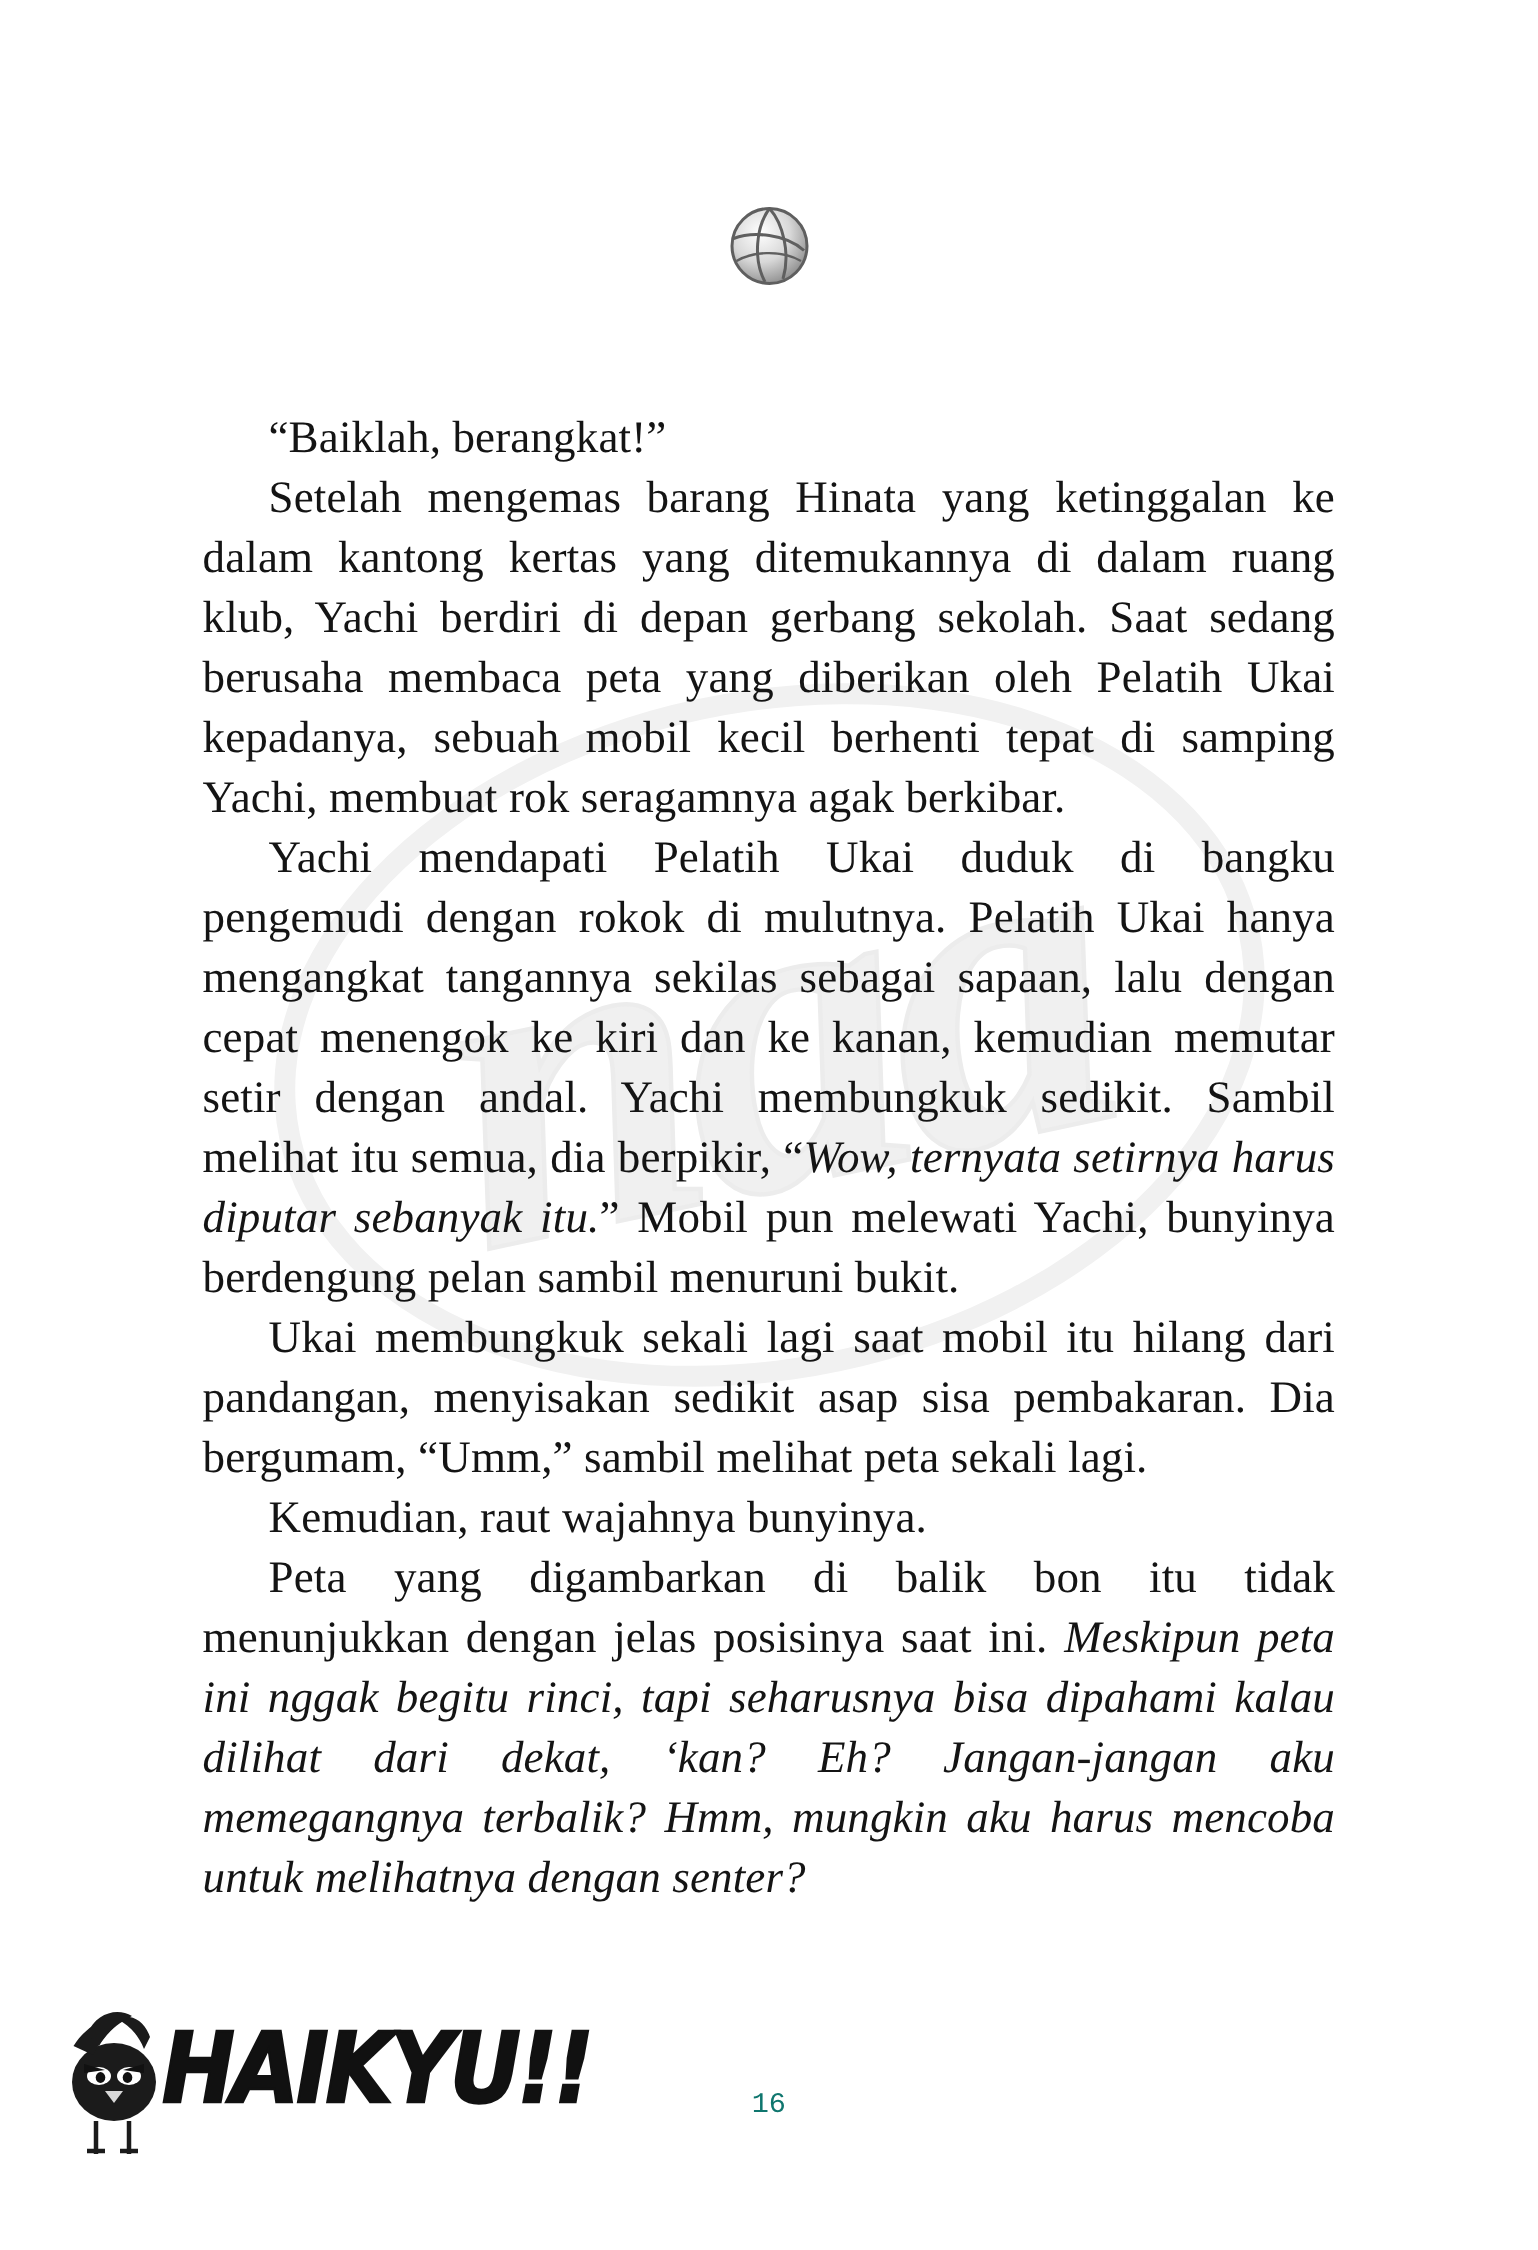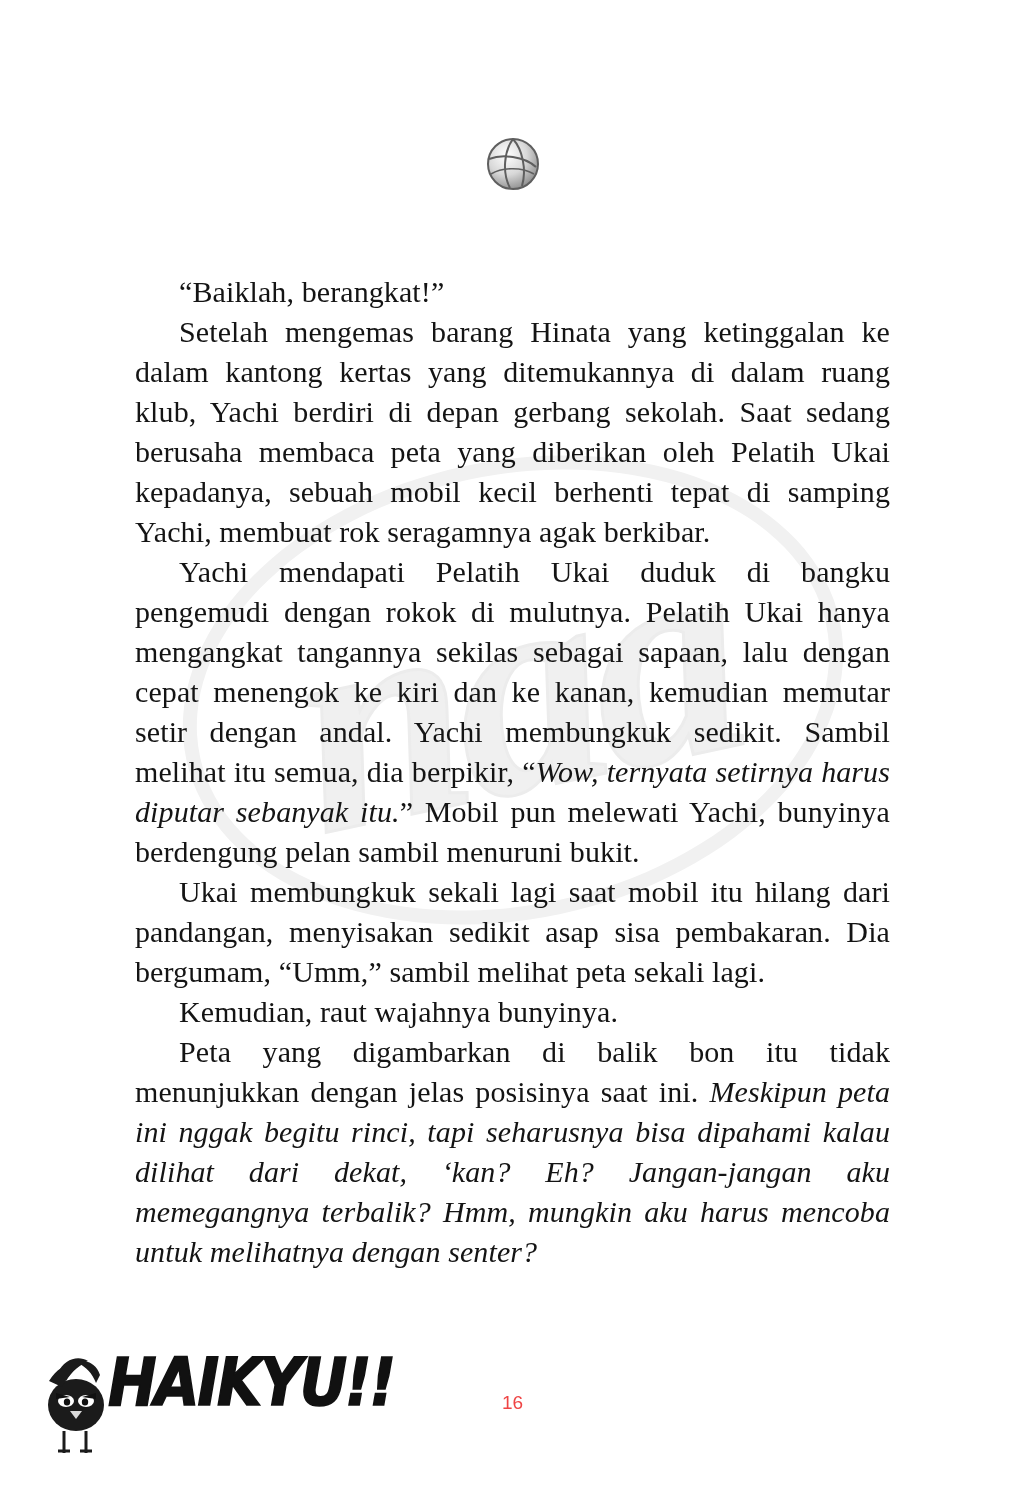--- a/index.html
+++ b/index.html
@@ -74,24 +74,24 @@
     letter-spacing: 0.1px;
   }
   .ital {
     font-style: italic;
   }
 
   
   .footer-logo {
     position: absolute;
     left: 36px;
-    bottom: 27px;
+    bottom: 50px;
     z-index: 4;
     display: flex;
-    align-items: flex-start;
+    align-items: center;
     height: 120px;
   }
   .crow {
     position: relative;
     width: 76px;
     height: 108px;
   }
   .logo-text {
     font-family: "DejaVu Sans", sans-serif;
     font-weight: 700;
@@ -105,23 +105,23 @@
     transform: scaleY(1.12);
     transform-origin: bottom left;
   }
   .page-number {
     position: absolute;
     left: 0;
     right: 0;
     bottom: 86px;
     text-align: center;
     font-size: 19px;
-    color: #ef4444;
+    color: #0f766e;
     z-index: 4;
-    font-family: Liberation Sans, sans-serif;
+    font-family: Liberation Mono, monospace;
   }
 </style>
 </head>
 <body>
 
 <div class="watermark-ellipse"></div>
 <div class="watermark">naa</div>
 
 <div class="ornament">
   <svg viewBox="0 0 58 58" width="58" height="58" aria-hidden="true">

